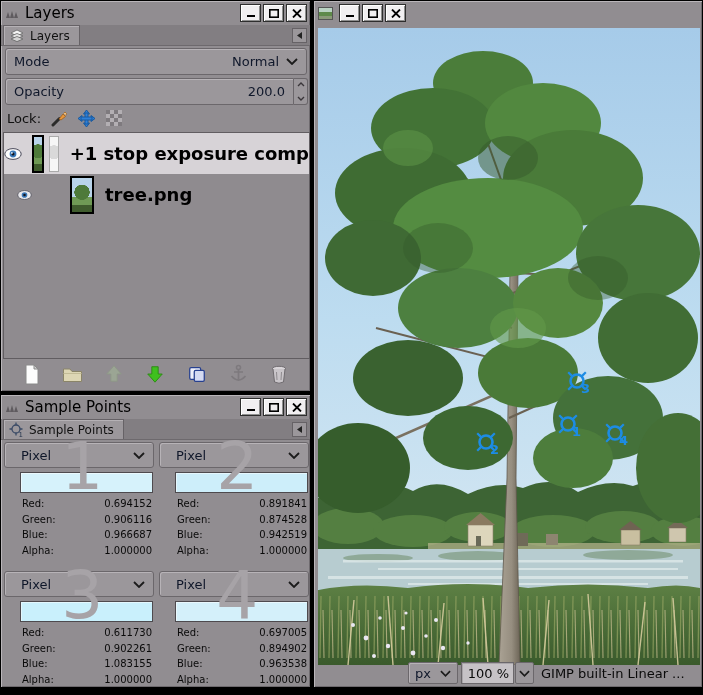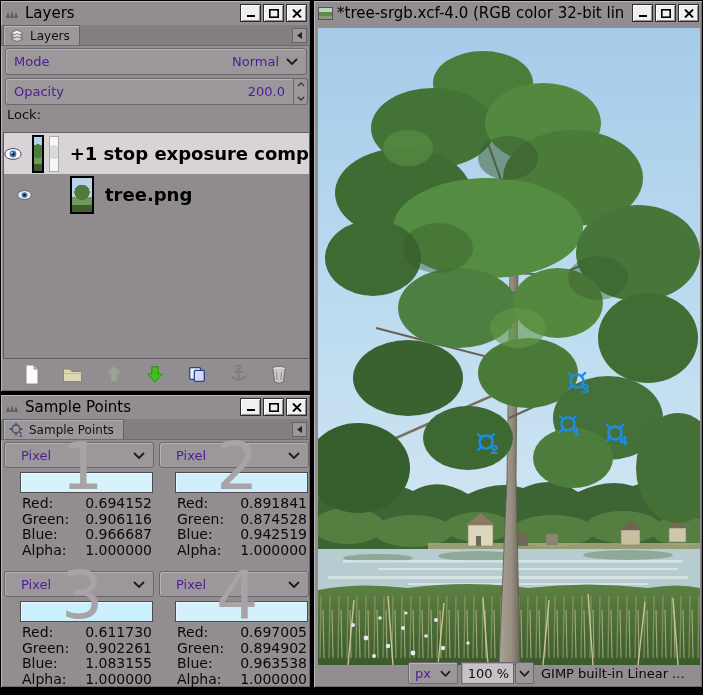--- a/index.html
+++ b/index.html
@@ -27,32 +27,32 @@
             border-bottom:1px solid #6d696d; position:relative; }
   .tab { height:20px; background:#9b979b; border:1px solid #666266; border-bottom:none;
          display:flex; align-items:center; gap:5px; padding:0 9px 0 5px; font-size:12px; color:#111;
          box-shadow: inset 1px 1px 0 #b5b1b5; margin-left:2px; }
   .dock-arrow { position:absolute; right:3px; top:3px; width:15px; height:15px; background:#9b979b;
                 border:1px solid #666266; display:flex; align-items:center; justify-content:center; }
 
   
   .ctl { background:#9b979b; border:1px solid #6b676b; border-radius:3px;
          box-shadow: inset 1px 1px 0 #b7b3b7; display:flex; align-items:center;
-         justify-content:space-between; padding:0 8px; font-size:13px; color:#4c1d95; }
+         justify-content:space-between; padding:0 8px; font-size:13px; color:#0f172a; }
   .ctl .right { display:flex; align-items:center; gap:7px; }
 
   
   #layers-win { left:0; top:0; width:311px; height:392px; }
   #mode-row    { position:absolute; left:4px; top:47px;  width:302px; height:27px; }
   #opacity-row { position:absolute; left:4px; top:77px;  width:289px; height:27px; border-radius:3px 0 0 3px; }
   #opacity-spin{ position:absolute; left:293px; top:77px; width:14px; height:27px;
                  background:#9b979b; border:1px solid #6b676b; border-left:none; border-radius:0 3px 3px 0;
                  display:flex; flex-direction:column; align-items:center; justify-content:space-between; padding:3px 0; }
   #lock-row { position:absolute; left:6px; top:106px; height:22px; display:flex; align-items:center; gap:9px;
-              font-size:13px; color:#101010;flex-direction:column; }
+              font-size:13px; color:#101010; }
   #layer-list { position:absolute; left:2px; top:131px; width:307px; height:227px;
                 background:#8f8b8f; border:1px solid #615d61; }
   .layer-row { height:41px; display:flex; align-items:center; }
   .layer-row.selected { background:#d7d3d7; }
   .eye-cell { width:40px; display:flex; justify-content:center; }
   .thumb { width:24px; height:38px; border:2px solid #000; margin-right:3px;
            background:
              radial-gradient(circle at 50% 42%, #4e7a3a 0 34%, rgba(0,0,0,0) 35%),
              linear-gradient(#b9d4ea 0 55%, #6f9a55 55% 78%, #3f5c2d 78%); }
   .thumb.mask { background: radial-gradient(circle at 50% 45%, #d9d9d9 0 36%, rgba(0,0,0,0) 37%), #f6f6f6;
@@ -64,21 +64,21 @@
 
   
   #sp-win { left:0; top:394px; width:311px; height:294px; overflow:hidden; }
   #sp-grid { position:absolute; left:3px; top:47px; width:305px; display:grid;
              grid-template-columns:150px 150px; column-gap:5px; row-gap:13px; }
   .sp-panel { position:relative; height:116px; }
   .sp-mode { height:26px;padding-left:16px; }
   .sp-swatch { height:21px; margin:4px 1px 3px 16px; border:1px solid #4e4a4e;
                box-shadow: inset 1px 1px 0 rgba(255,255,255,.5); }
   .sp-rows { position:relative; padding:0 2px 0 18px; }
-  .sp-row { display:flex; justify-content:space-between; font-size:14px; color:#0a0a0a; line-height:15.5px; }
+  .sp-row { display:flex; justify-content:space-between; font-size:10px; color:#0a0a0a; line-height:15.5px; }
   .ghost-num { position:absolute; left:50%; top:-62px; transform:translateX(-42%); font-size:66px;
                color:#a7a3a7; z-index:0; line-height:1; }
   .sp-rows .sp-row { position:relative; z-index:1; }
 
   
   #img-win { left:313px; top:0; width:390px; height:688px; }
   #canvas { position:absolute; left:4px; top:27px; width:382px; height:637px; background:#bcd8ec; }
   #canvas svg { display:block; }
   .marker { position:absolute; width:30px; height:30px; margin-left:-13px; margin-top:-11px; z-index:5; }
   .marker-num { position:absolute; left:17px; top:11px; font-size:13px; font-weight:bold; color:#1d8ce4; }
@@ -432,21 +432,20 @@
             </div>
         </div>
       </div>
 
     </div>
   </div>
 
   <div class="window" id="img-win">
     <div class="titlebar">
       <div class="timg-icon"></div>
-      <span class="title">*tree-srgb.xcf-4.0 (RGB color 32-bit lin</span>
       <div class="winbtn">
         <svg width="10" height="9" viewBox="0 0 10 9">
             <rect x="1" y="6" width="8" height="2" fill="#000"></rect>
           </svg>
       </div>
       <div class="winbtn">
         <svg width="10" height="9" viewBox="0 0 10 9">
             <rect x="0.8" y="0.8" width="8.4" height="7.4" fill="none" stroke="#000" stroke-width="1.6"></rect>
           </svg>
       </div>

